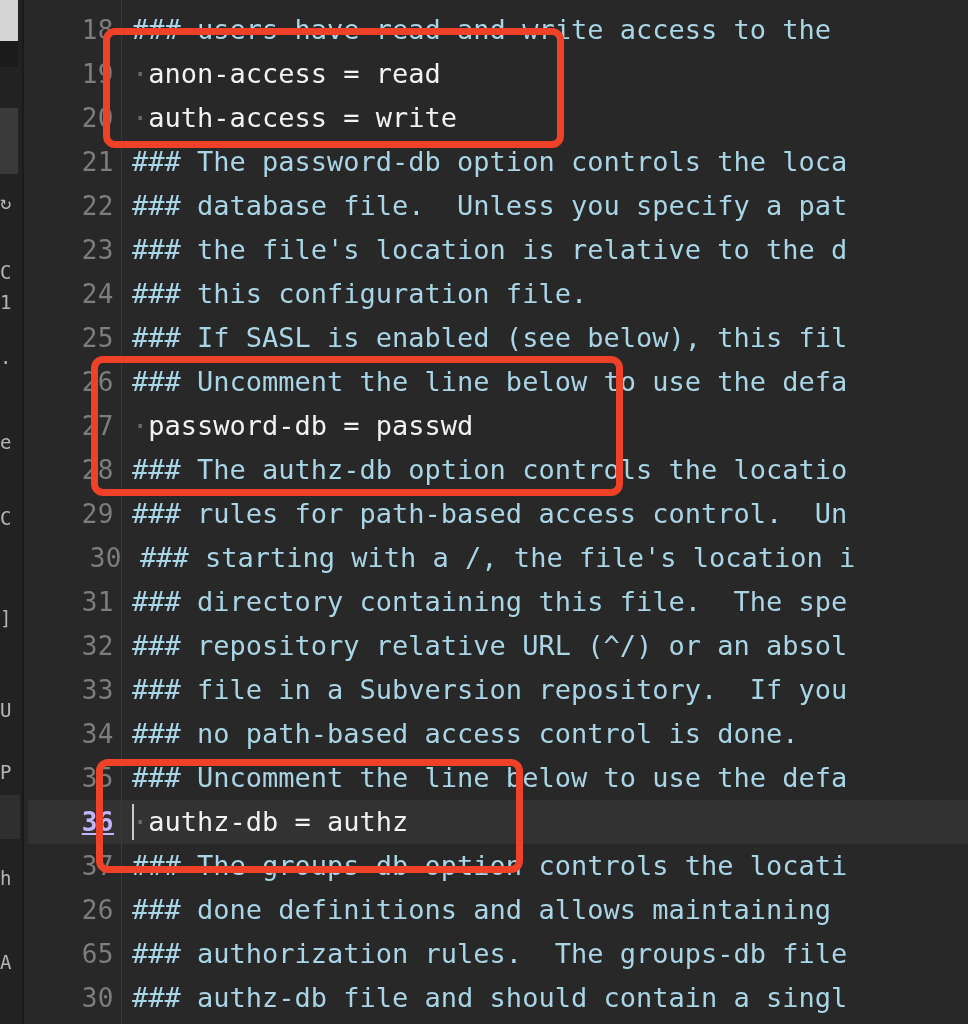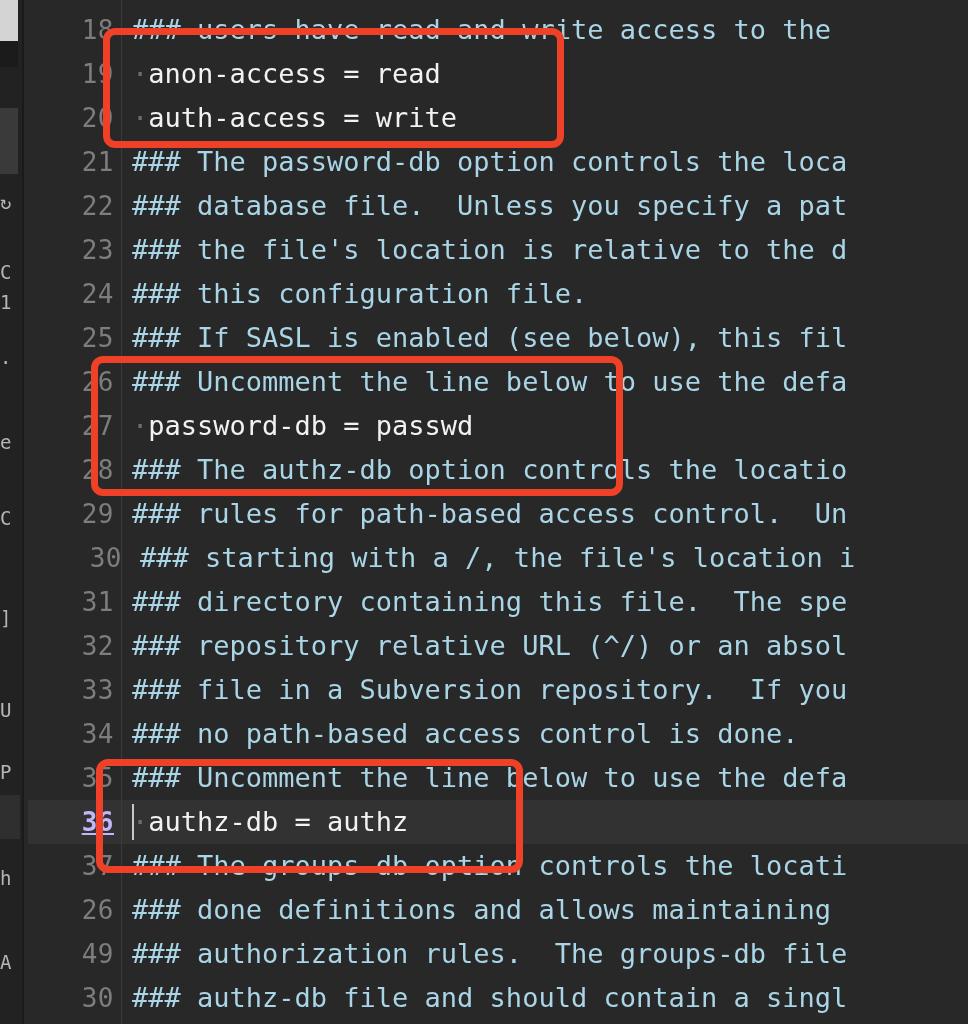--- a/index.html
+++ b/index.html
@@ -249,21 +249,21 @@
         </div>
         <div class="row" style="top: 844px;">
           <div class="lineno">37</div>
           <div class="codetext"><span class="comment">### The groups-db option controls the locati</span></div>
         </div>
         <div class="row" style="top: 888px;">
           <div class="lineno">26</div>
           <div class="codetext"><span class="comment">### done definitions and allows maintaining</span></div>
         </div>
         <div class="row" style="top: 932px;">
-          <div class="lineno">49</div>
+          <div class="lineno">65</div>
           <div class="codetext"><span class="comment">### authorization rules.  The groups-db file</span></div>
         </div>
         <div class="row" style="top: 976px;">
           <div class="lineno">30</div>
           <div class="codetext"><span class="comment">### authz-db file and should contain a singl</span></div>
         </div>
       </div>
     <div id="indent-guide"></div>
   <div id="caret" style="top: 804px;"></div>
     </div>

